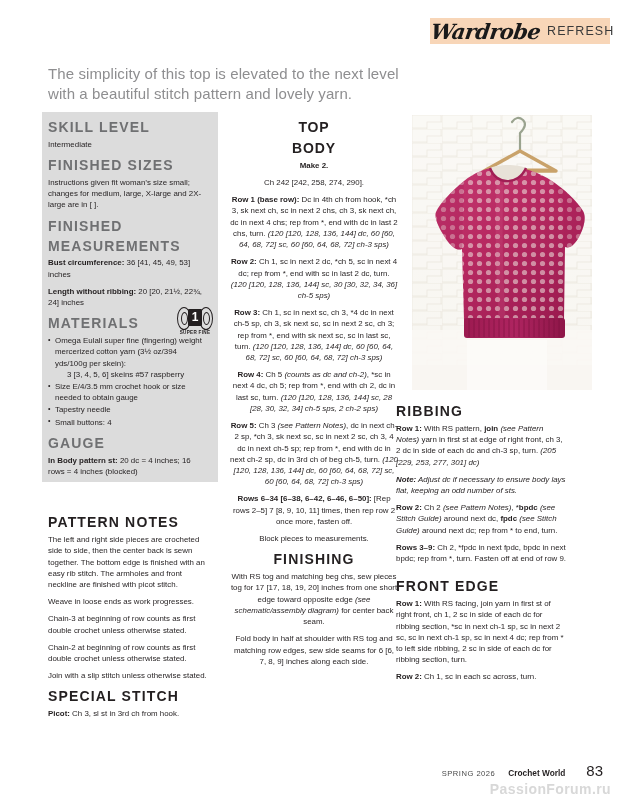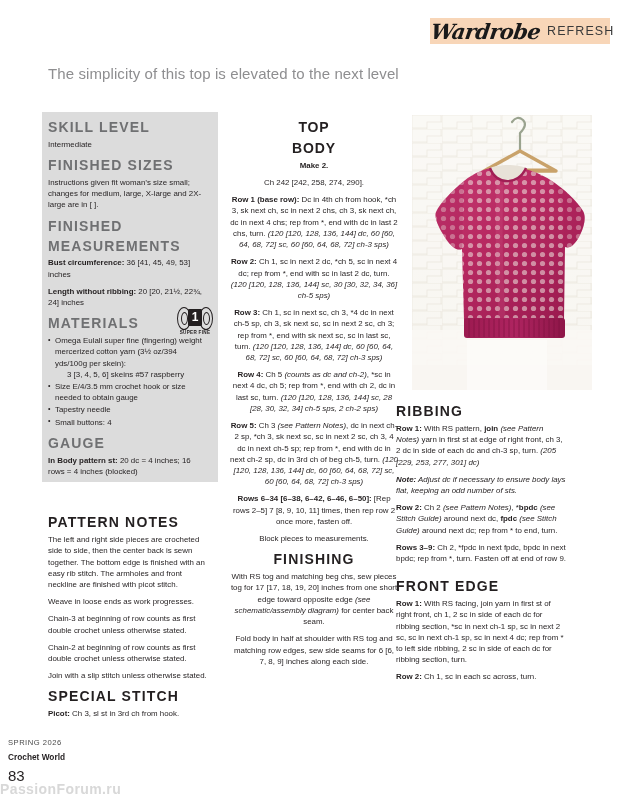--- a/index.html
+++ b/index.html
@@ -198,22 +198,21 @@
     position: absolute;
     left: 0;
     top: 762px;
     width: 633px;
     height: 22px;
     display: flex;
     align-items: baseline;
     justify-content: flex-end;
     padding-right: 30px;
     box-sizing: border-box;
-    gap: 5px;
-    flex-direction: column;
+    gap: 13px;
   }
   #footer .issue {
     font-size: 7.6px;
     letter-spacing: 0.5px;
     color: #4a4a4a;
   }
   #footer .mag {
     font-size: 8.3px;
     font-weight: 700;
     color: #231f20;
@@ -222,40 +221,41 @@
     font-size: 15px;
     color: #231f20;
     margin-left: 8px;
     font-weight: 400;
   }
   #watermark {
     position: absolute;
     left: 0;
     top: 781px;
     width: 633px;
-    text-align: left;
+    text-align: right;
     padding-right: 22px;
     box-sizing: border-box;
     font-size: 14px;
     letter-spacing: 0.4px;
     color: #d8d8d8;
     font-weight: 700;
   }
 </style>
 </head>
 <body>
 
 <div id="banner"></div>
 <div id="banner-inner">
   <span class="banner-script">Wardrobe</span>
   <span class="banner-sub">REFRESH</span>
 </div>
 
 <div id="deck">
   <div>The simplicity of this top is elevated to the next level</div>
+  <div>with a beautiful stitch pattern and lovely yarn.</div>
 </div>
 
 <div id="gray-panel"></div>
 
 <div id="col-left" class="col">
 
   <div class="sec-head">SKILL LEVEL</div>
   <p class="t">Intermediate</p>
 
   <div class="sec-head">FINISHED SIZES</div>

